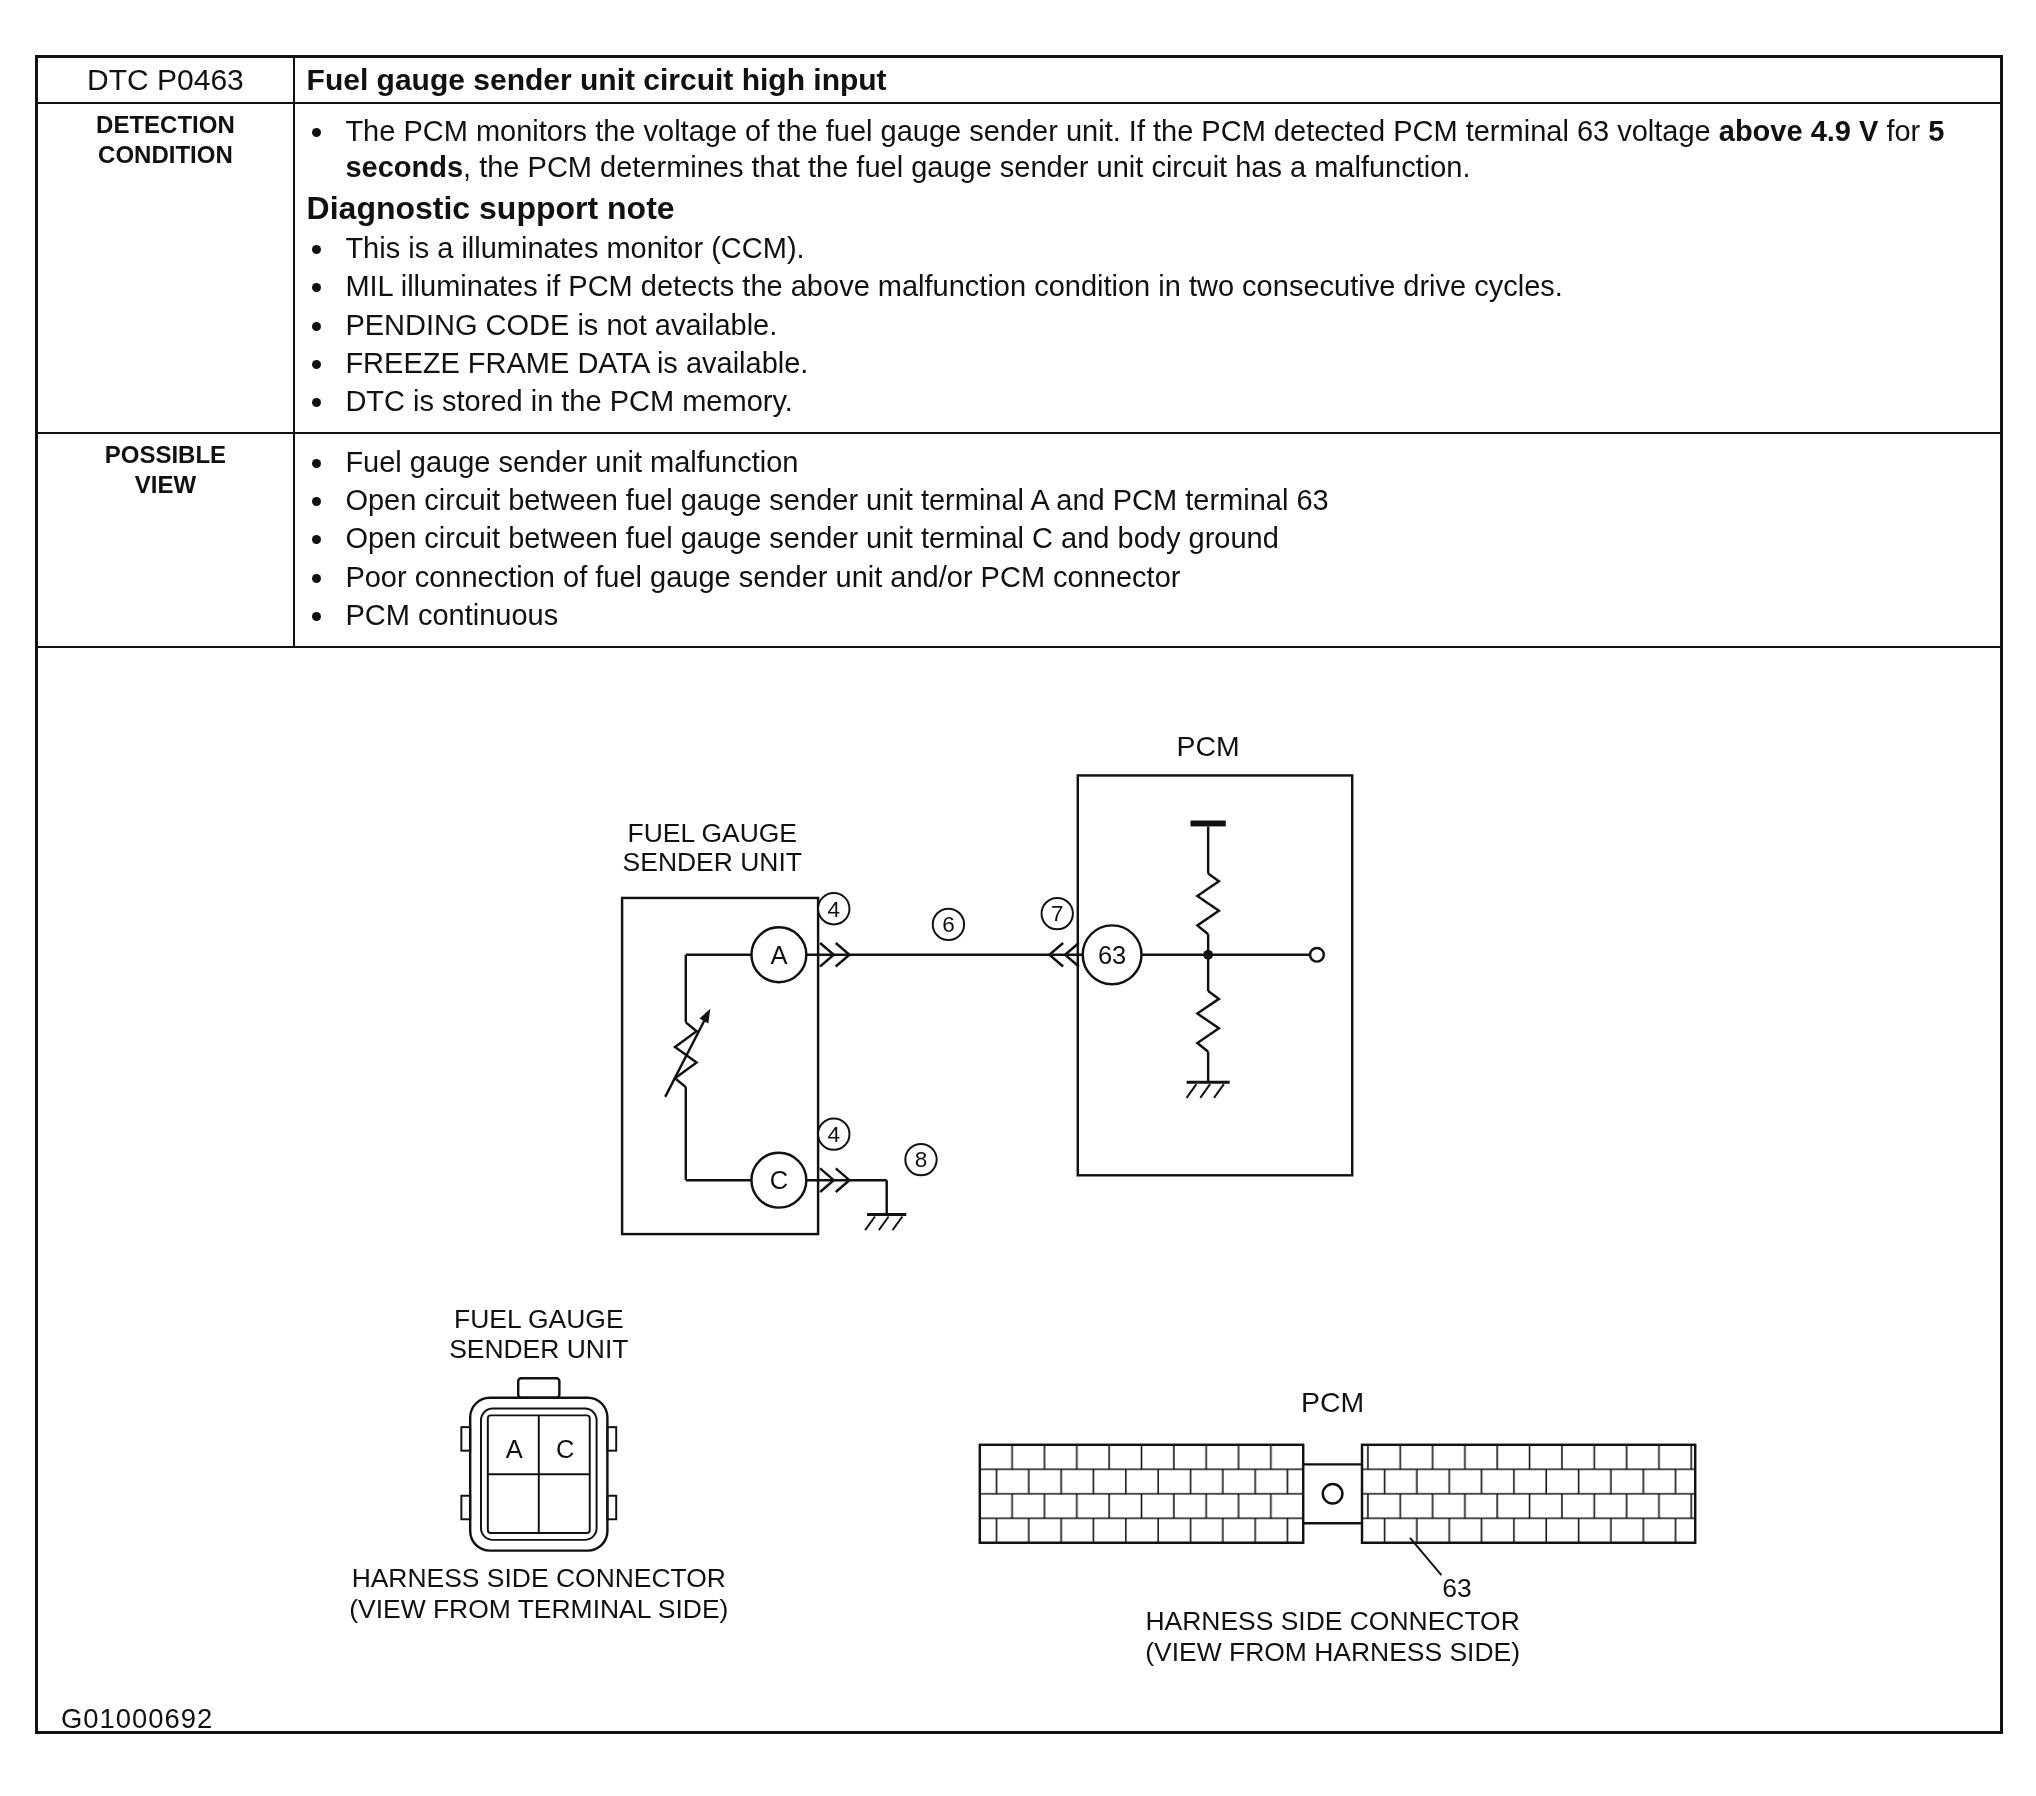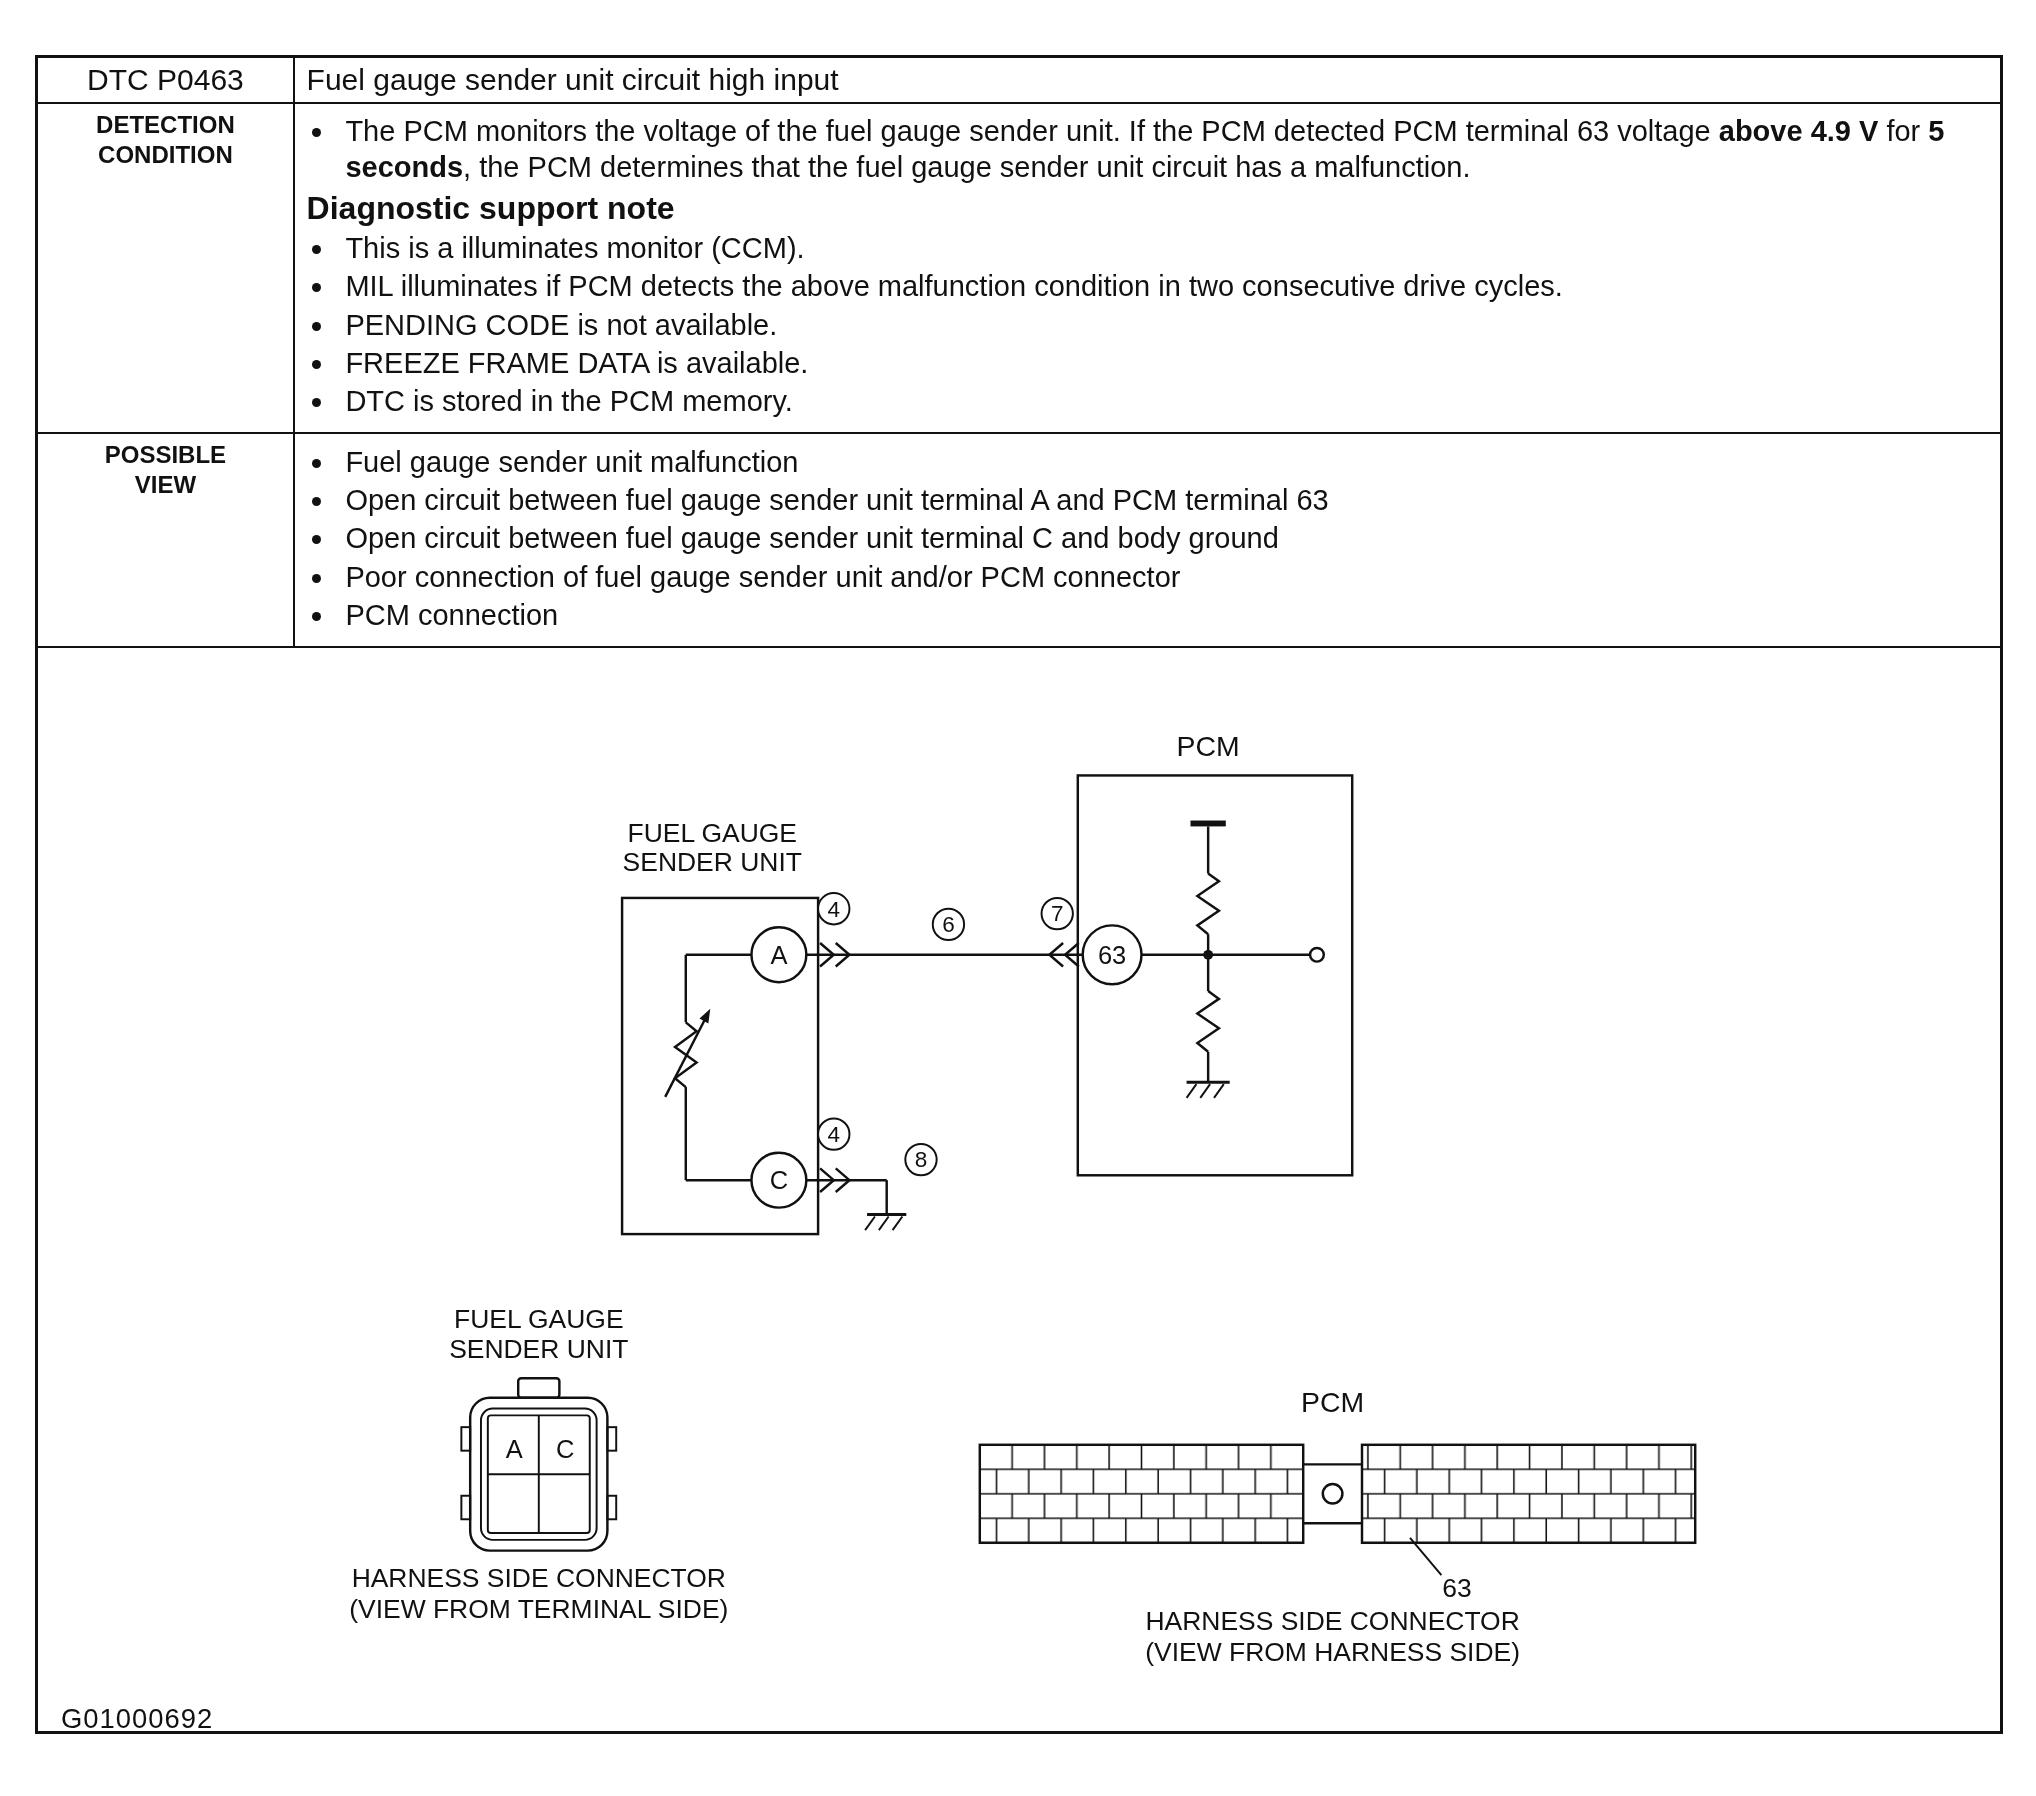--- a/index.html
+++ b/index.html
@@ -11,21 +11,21 @@
   table.dtc{
     position:absolute;left:35px;top:55px;width:1968px;
     border-collapse:collapse;border:3.9px solid #111;table-layout:fixed;
   }
   table.dtc td{border:2.5px solid #111;vertical-align:top;}
   .code-cell{
     width:247px;font-weight:normal;font-size:30px;text-align:center;
     padding:4.9px 3.9px;vertical-align:middle;
   }
   .title-cell{
-    font-weight:normal;font-size:30px;padding:4.9px 11.8px;vertical-align:middle;margin-left:41px;
+    font-weight:bold;font-size:30px;padding:4.9px 11.8px;vertical-align:middle;margin-left:41px;
   }
   .label-cell{
     width:247px;text-align:center;font-weight:bold;font-size:24px;
     vertical-align:middle;line-height:1.25;padding:5.9px 3.9px;
   }
   .content-cell{
     font-size:29px;line-height:1.22;padding:7.8px 13.7px 9.8px 11.8px;
   }
   .content-cell ul{margin:0;padding-left:29px;list-style-type:disc;}
   .content-cell li{padding-left:9.8px;margin:2.9px 0;}
@@ -77,21 +77,21 @@
         <td class="label-cell">
           <div>POSSIBLE</div>
           <div>VIEW</div>
         </td>
         <td class="content-cell">
           <ul>
             <li>Fuel gauge sender unit malfunction</li>
             <li>Open circuit between fuel gauge sender unit terminal A and PCM terminal 63</li>
             <li>Open circuit between fuel gauge sender unit terminal C and body ground</li>
             <li>Poor connection of fuel gauge sender unit and/or PCM connector</li>
-            <li>PCM connection</li>
+            <li>PCM continuous</li>
           </ul>
         </td>
       </tr>
 
       <tr>
         <td colspan="2" class="diagram-cell">
           <svg viewBox="0 0 2002 1105">
             <defs>
               <pattern id="bricks" x="961" y="813" width="66" height="50" patternUnits="userSpaceOnUse">
                 <path d="M0 0 H66 M0 25 H66 M0 50 H66 M0 0 V25 M33 0 V25 M66 0 V25 M17 25 V50 M50 25 V50" stroke="#111" stroke-width="1.6" fill="none"></path>

